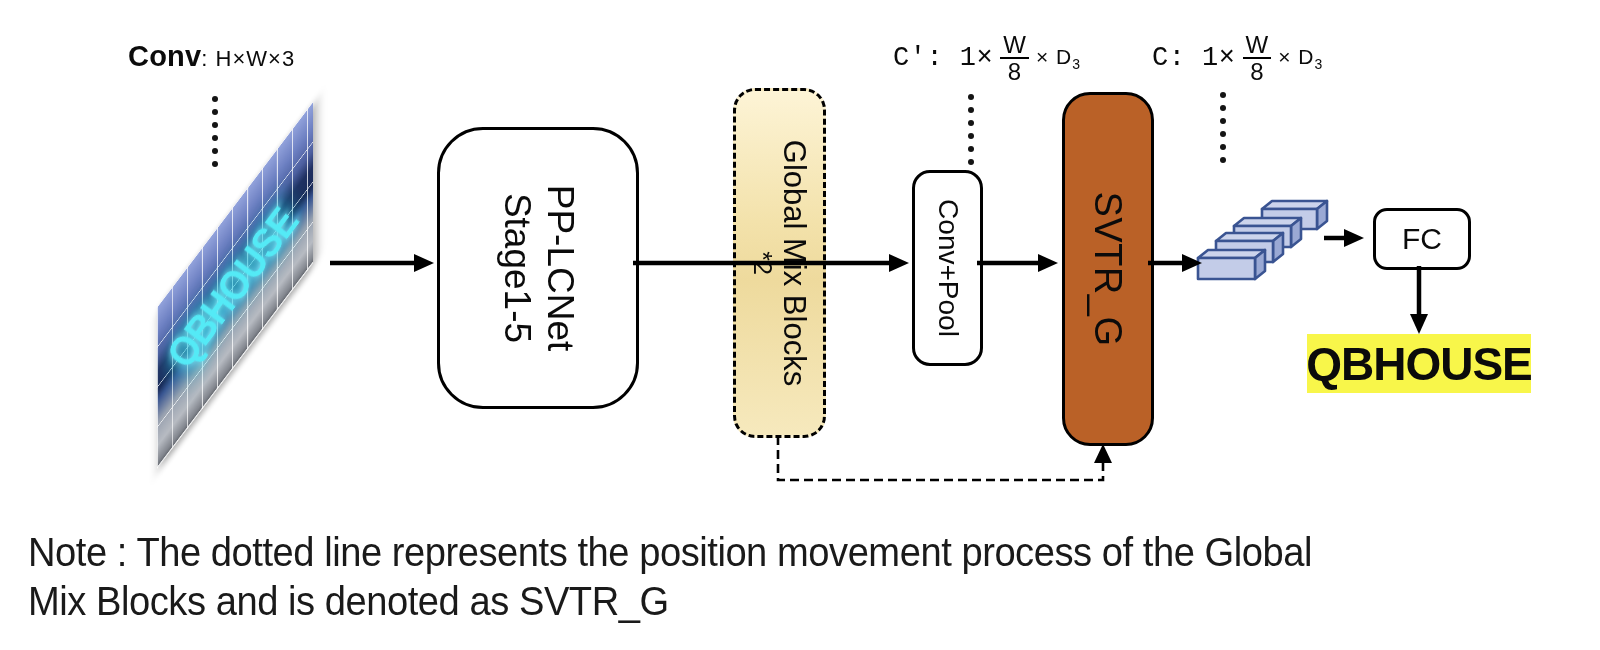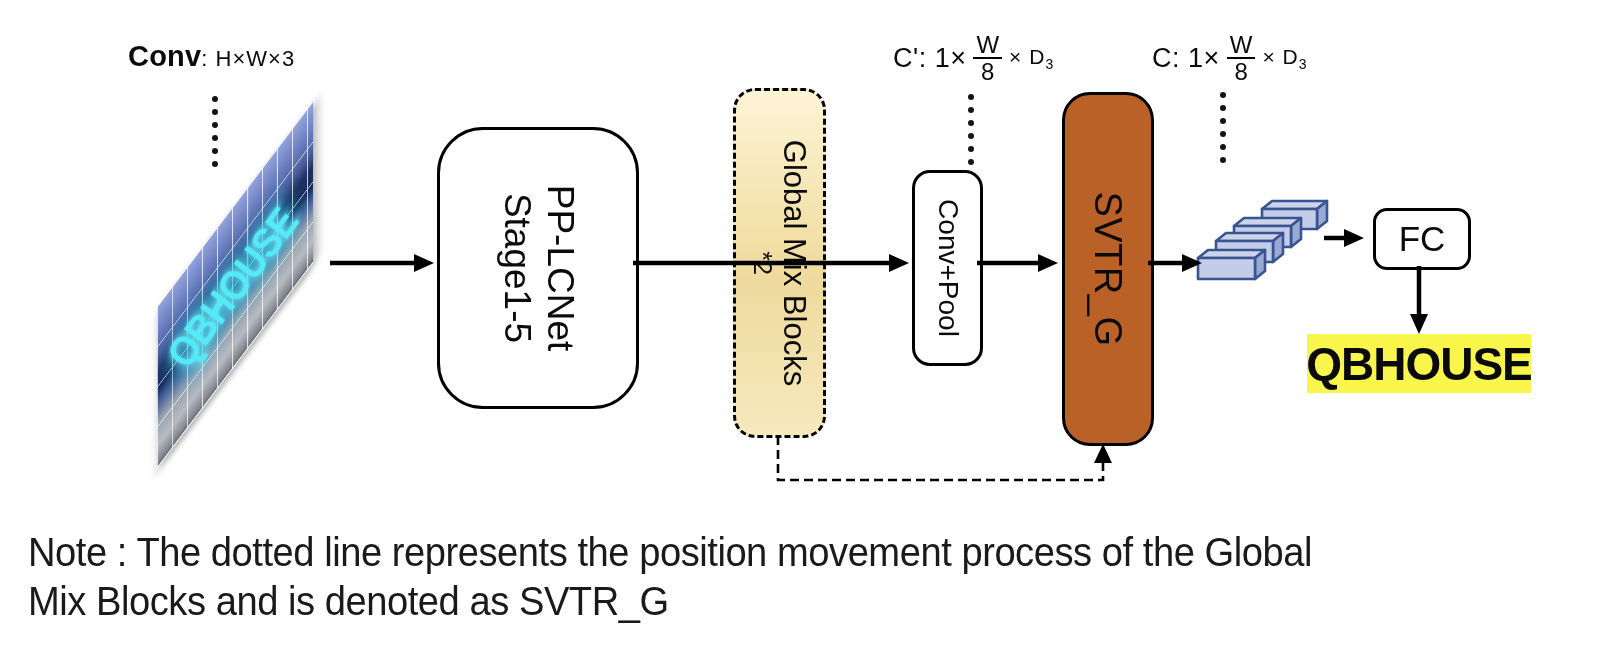--- a/index.html
+++ b/index.html
@@ -49,24 +49,24 @@
     border:3px dashed #000;
     background:linear-gradient(180deg,#fdf4d6 0%,#f3e2ab 38%,#eeda9d 55%,#f6e9bd 100%);
   }
   .global-mix .vtext{width:340px;height:84px;font-size:31px;line-height:1.05;}
   .global-mix .mult{font-size:25px;margin-top:1px;}
   .conv-pool{left:912px;top:170px;width:65px;height:190px;border-radius:18px;border-width:3px;}
   .conv-pool .vtext{width:184px;height:60px;font-size:28px;}
   .svtr-g{left:1062px;top:92px;width:86px;height:348px;border-radius:28px;background:#ba6127;border-width:3.5px;}
   .svtr-g .vtext{width:340px;height:82px;font-size:38px;letter-spacing:.5px;}
   .fc-box{left:1373px;top:208px;width:92px;height:56px;border-radius:14px;border-width:3px;
-    display:flex;align-items:center;justify-content:center;font-size:35px;}
+    display:flex;align-items:center;justify-content:center;font-size:30px;}
   
   .dimlabel{position:absolute;display:flex;align-items:center;gap:7px;font-size:27px;}
-  .dimlabel .lead{letter-spacing:.5px;}
+  .dimlabel .lead{letter-spacing:.5px;font-family:Liberation Mono, monospace;}
   .dimlabel .frac{display:inline-flex;flex-direction:column;align-items:center;font-size:24px;line-height:1.05;}
   .dimlabel .frac .num{border-bottom:2.5px solid #000;padding:0 3px;}
   .dimlabel .tail{font-size:21px;letter-spacing:1px;}
   .dimlabel sub{font-size:14px;}
   .c-prime{left:893px;top:32px;}
   .c-label{left:1152px;top:32px;justify-content:flex-end;}
   
   .output{
     left:1307px;top:334px;width:224px;height:59px;background:#f8f64a;
     display:flex;align-items:center;justify-content:center;

